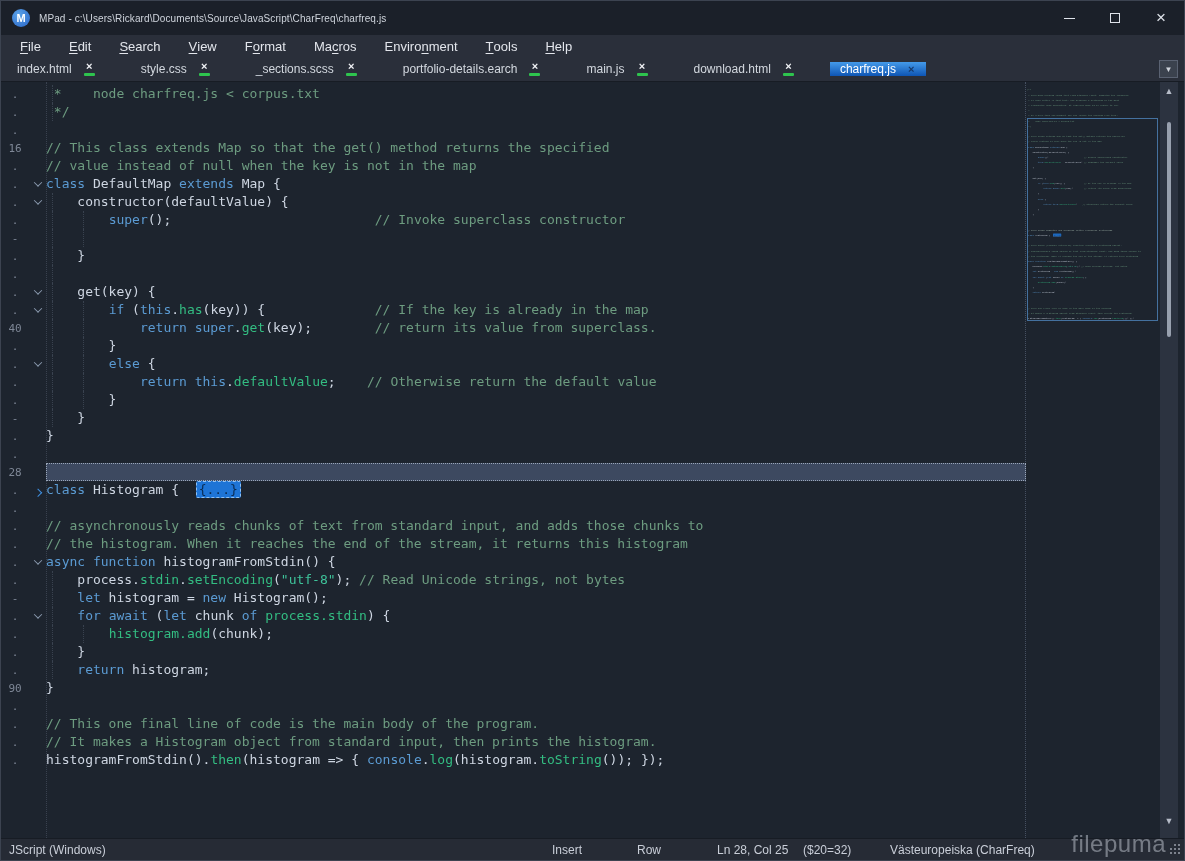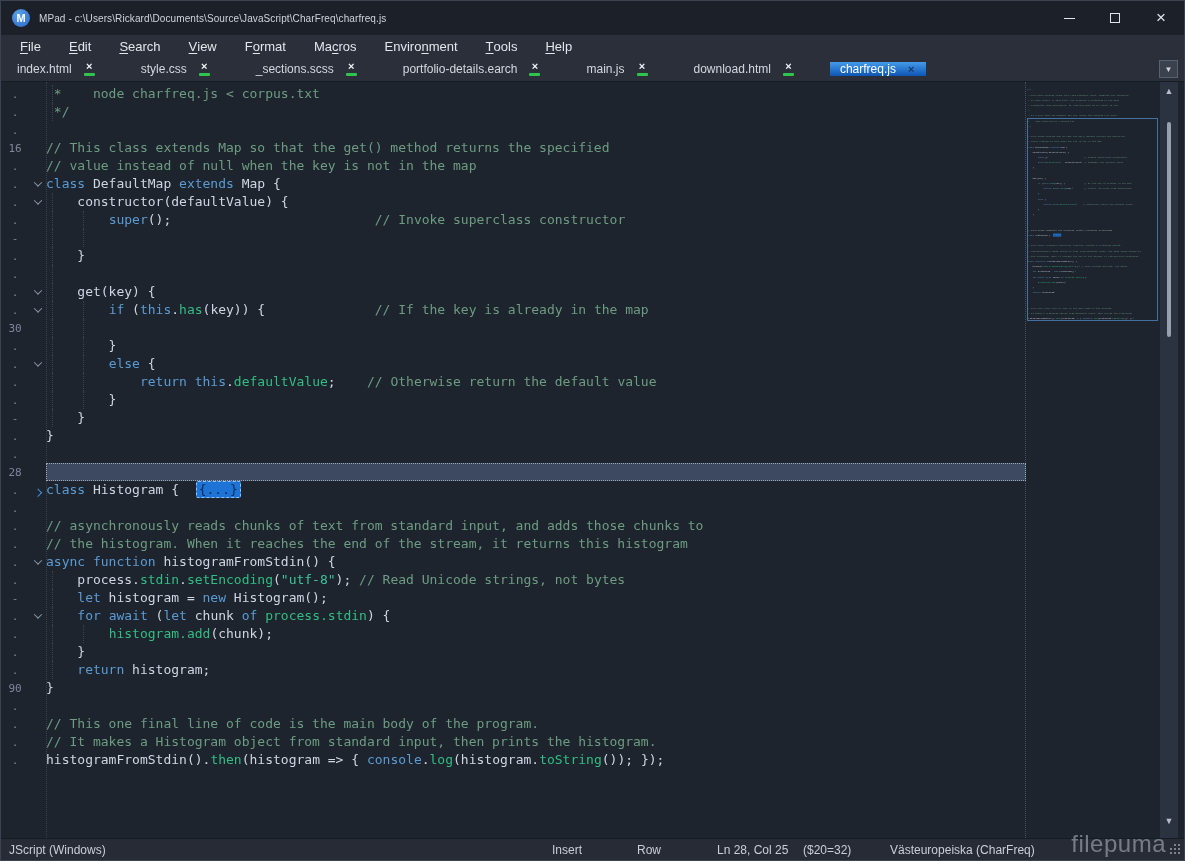--- a/index.html
+++ b/index.html
@@ -252,22 +252,23 @@
           <i class="g" style="left: 82.2984px;"></i>
           <span class="ln">.</span>
           <span class="fold">
             <span class="chev"></span>
           </span>
           <span class="code"><span class="tk-p">        </span><span class="tk-k">if</span><span class="tk-p"> (</span><span class="tk-k">this</span><span class="tk-p">.</span><span class="tk-m">has</span><span class="tk-p">(key)) {              </span><span class="tk-c">// If the key is already in the map</span></span>
         </div>
         <div class="row">
           <i class="g" style="left: 51px;"></i>
           <i class="g" style="left: 82.2984px;"></i>
-          <span class="ln">30</span>
-          <span class="fold"></span>
+          <span class="ln">40</span>
+          <span class="fold"></span>
+          <span class="code"><span class="tk-p">            </span><span class="tk-k">return</span><span class="tk-p"> </span><span class="tk-k">super</span><span class="tk-p">.</span><span class="tk-m">get</span><span class="tk-p">(key);        </span><span class="tk-c">// return its value from superclass.</span></span>
         </div>
         <div class="row">
           <i class="g" style="left: 51px;"></i>
           <i class="g" style="left: 82.2984px;"></i>
           <span class="ln">.</span>
           <span class="fold"></span>
           <span class="code"><span class="tk-p">        }</span></span>
         </div>
         <div class="row">
           <i class="g" style="left: 51px;"></i>

